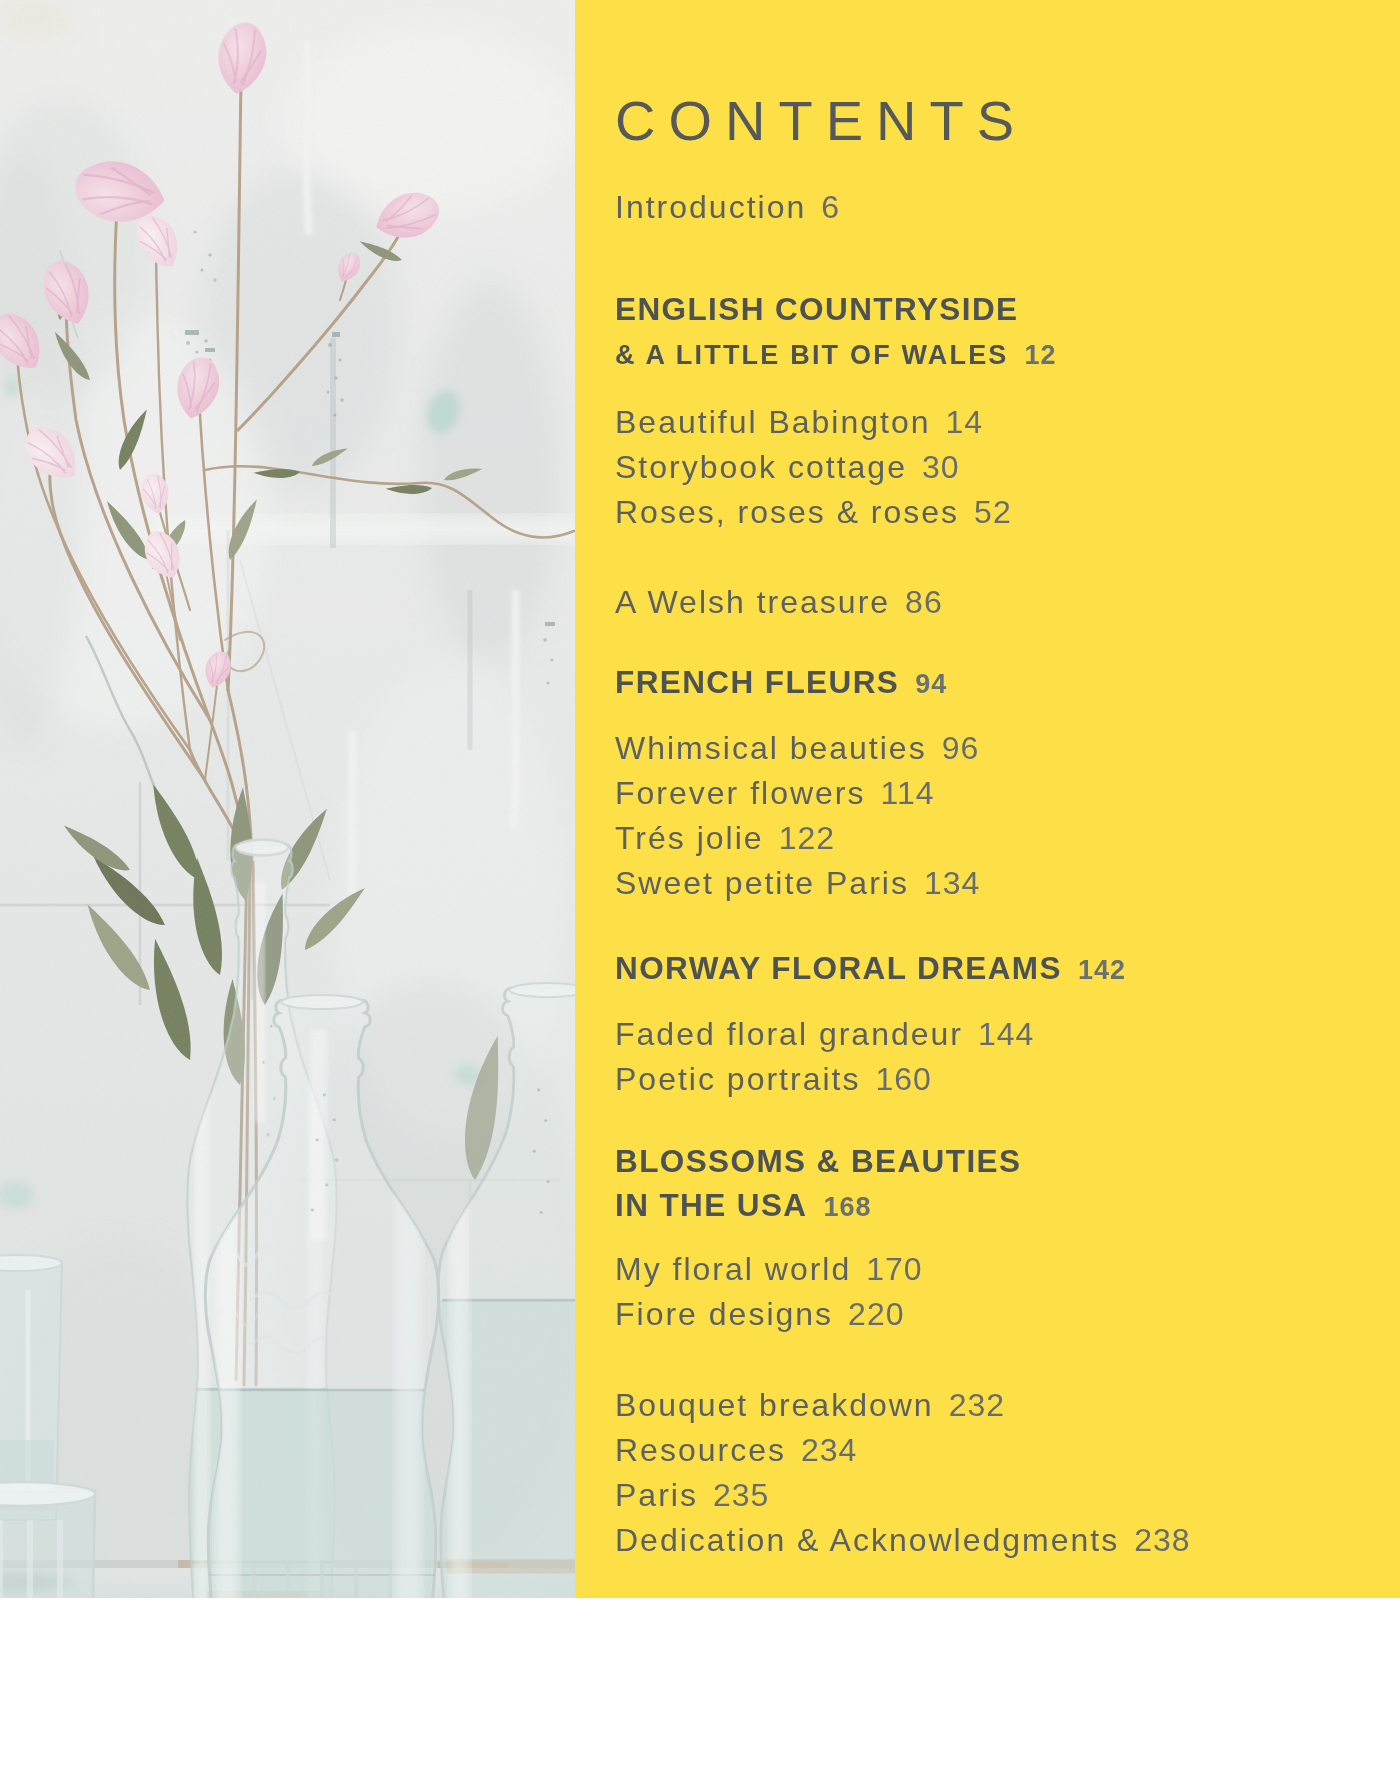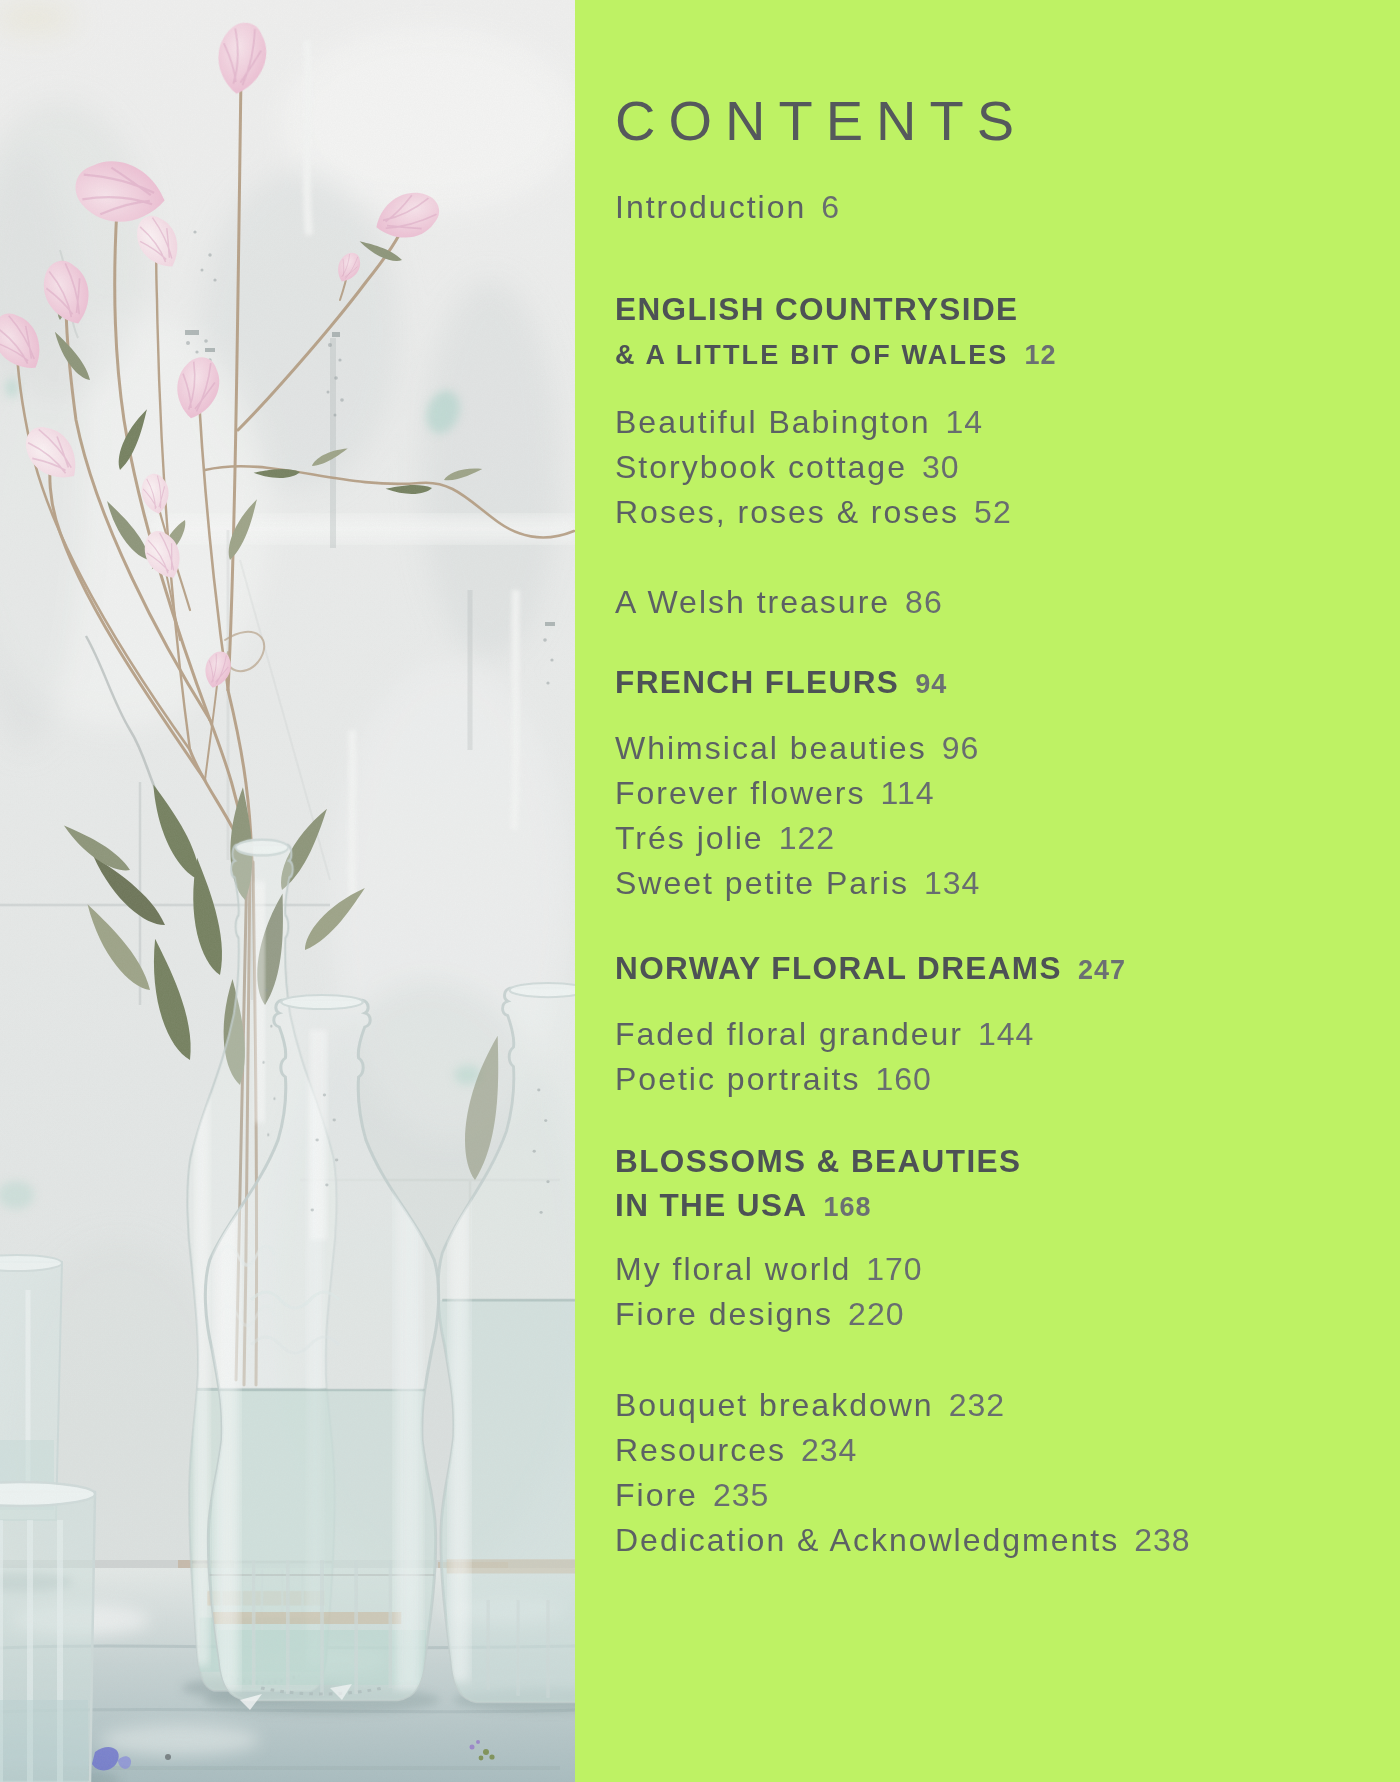--- a/index.html
+++ b/index.html
@@ -1,17 +1,17 @@
 <!DOCTYPE html>
 <html><head>
 <meta charset="utf-8">
 <style>
   html,body{margin:0;padding:0;}
   body{width:1400px;height:1782px;background:#ffffff;font-family:"Liberation Sans", sans-serif;}
-  .page{position:relative;width:1400px;height:1782px;overflow:hidden;background:#bef264;}
+  .page{position:relative;width:1400px;height:1598px;overflow:hidden;background:#fde047;}
   .photo{position:absolute;left:0;top:0;width:575px;height:1782px;}
   .toc{position:absolute;left:615px;top:0;width:770px;height:1782px;}
   .row{position:absolute;left:0;white-space:nowrap;}
   .title{font-size:56px;font-weight:400;letter-spacing:13px;color:#55595c;}
   .entry{font-size:32px;letter-spacing:2px;color:#5c6164;}
   .entry .pg{margin-left:15px;color:#686d70;letter-spacing:1px;}
   .h1{font-size:31.5px;font-weight:700;letter-spacing:1.4px;color:#4d5255;}
   .h2{font-size:27px;font-weight:700;letter-spacing:2.2px;color:#4d5255;}
   .hpg{font-size:27px;font-weight:700;color:#6b7073;margin-left:16px;letter-spacing:1px;}
 </style>
@@ -406,21 +406,21 @@
       <span>Forever flowers</span><span class="pg">114</span>
     </div>
     <div class="row entry" style="top:820px">
       <span>Trés jolie</span><span class="pg">122</span>
     </div>
     <div class="row entry" style="top:865px">
       <span>Sweet petite Paris</span><span class="pg">134</span>
     </div>
 
     <div class="row" style="top:950px">
-      <span class="h1">NORWAY FLORAL DREAMS</span><span class="hpg">247</span>
+      <span class="h1">NORWAY FLORAL DREAMS</span><span class="hpg">142</span>
     </div>
     <div class="row entry" style="top:1016px">
       <span>Faded floral grandeur</span><span class="pg">144</span>
     </div>
     <div class="row entry" style="top:1061px">
       <span>Poetic portraits</span><span class="pg">160</span>
     </div>
 
     <div class="row h1" style="top:1143px">BLOSSOMS &amp; BEAUTIES</div>
     <div class="row" style="top:1187px">
@@ -433,20 +433,20 @@
       <span>Fiore designs</span><span class="pg">220</span>
     </div>
 
     <div class="row entry" style="top:1387px">
       <span>Bouquet breakdown</span><span class="pg">232</span>
     </div>
     <div class="row entry" style="top:1432px">
       <span>Resources</span><span class="pg">234</span>
     </div>
     <div class="row entry" style="top:1477px">
-      <span>Fiore</span><span class="pg">235</span>
+      <span>Paris</span><span class="pg">235</span>
     </div>
     <div class="row entry" style="top:1522px">
       <span>Dedication &amp; Acknowledgments</span><span class="pg">238</span>
     </div>
 
   </div>
 </div>
 
 </body></html>

